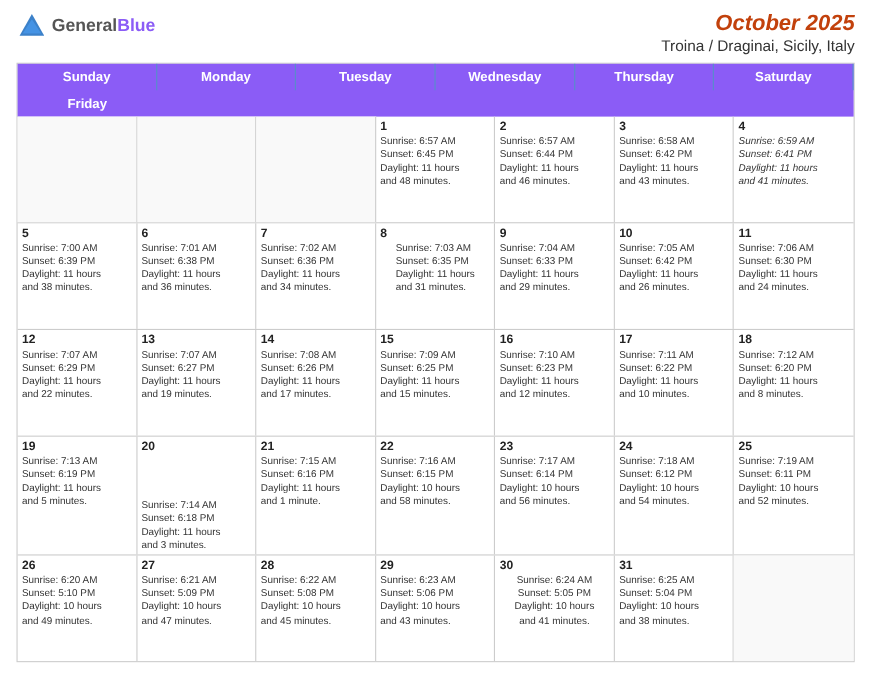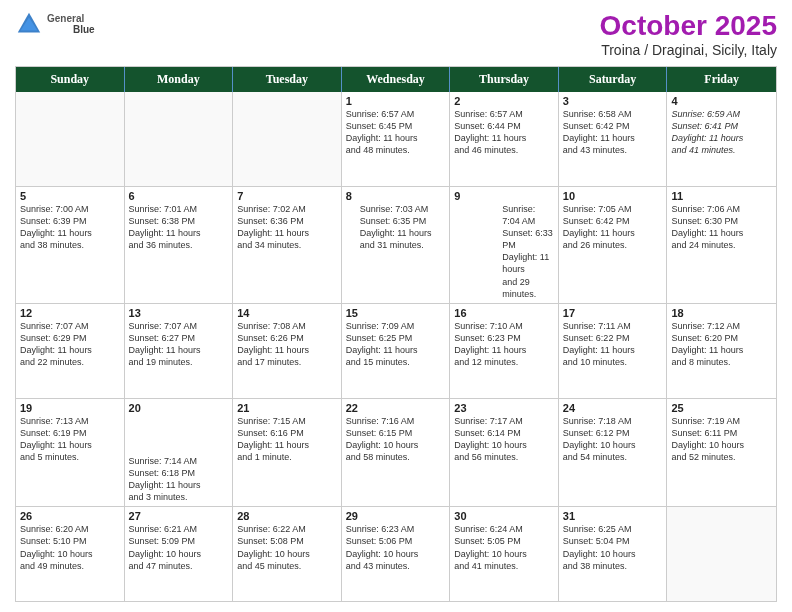--- a/index.html
+++ b/index.html
@@ -23,56 +23,56 @@
       align-items: flex-start;
       margin-bottom: 8px;
     }
     .logo {
       display: flex;
       align-items: center;
       gap: 4px;
     }
     .logo-text {
       display: flex;
-      flex-direction: column;
-      font-size: 10px;
+      flex-direction: row;
+      font-size: 16px;
       font-weight: bold;
       line-height: 1.1;
       justify-content: space-between;
     }
     .logo-general { color: #555; }
-    .logo-blue { color: #404040; padding-left: 26px; }
+    .logo-blue { color: #8b5cf6; }
     .logo-icon {
       width: 28px;
       height: 28px;
     }
     .title-block {
       text-align: right;
     }
     .title-block h1 {
-      font-size: 28px;
+      font-size: 20px;
       font-weight: bold;
-      color: #a21caf;
+      color: #c2410c;
+      font-style: italic;
     }
     .title-block h2 {
       font-size: 14px;
       font-weight: normal;
       color: #333;
     }
     .calendar {
       flex: 1;
       border: 1px solid #ccc;
       display: flex;
       flex-direction: column;
     }
     .cal-header-row {
       display: grid;
-      grid-template-columns: repeat(7, 1fr);
-      background: #14532d;
-      font-family: Liberation Serif, serif;
+      grid-template-columns: repeat(6, 1fr);
+      background: #8b5cf6;
     }
     .cal-header-cell {
       color: #fff;
       font-size: 12px;
       font-weight: bold;
       text-align: center;
       padding: 5px 2px;
       border-right: 1px solid #5590c8;
     }
     .cal-header-cell:last-child { border-right: none; }
@@ -199,21 +199,21 @@
           </div>
           <div class="cal-cell">
             <div class="day-number">8</div>
             <div class="cell-text" style="white-space: pre-line; margin-left: 14px;">Sunrise: 7:03 AM
 Sunset: 6:35 PM
 Daylight: 11 hours
 and 31 minutes.</div>
           </div>
           <div class="cal-cell">
             <div class="day-number">9</div>
-            <div class="cell-text" style="white-space: pre-line; margin-left: 48px;">Sunrise: 7:04 AM
+            <div class="cell-text" style="white-space: pre-line;">Sunrise: 7:04 AM
 Sunset: 6:33 PM
 Daylight: 11 hours
 and 29 minutes.</div>
           </div>
           <div class="cal-cell">
             <div class="day-number">10</div>
             <div class="cell-text" style="white-space: pre-line;">Sunrise: 7:05 AM
 Sunset: 6:42 PM
 Daylight: 11 hours
 and 26 minutes.</div>
@@ -352,21 +352,21 @@
           </div>
           <div class="cal-cell">
             <div class="day-number">29</div>
             <div class="cell-text" style="white-space: pre-line;">Sunrise: 6:23 AM
 Sunset: 5:06 PM
 Daylight: 10 hours
 and 43 minutes.</div>
           </div>
           <div class="cal-cell">
             <div class="day-number">30</div>
-            <div class="cell-text" style="white-space: pre-line;">Sunrise: 6:24 AM
+            <div class="cell-text" style="white-space: pre-line; text-align: center;">Sunrise: 6:24 AM
 Sunset: 5:05 PM
 Daylight: 10 hours
 and 41 minutes.</div>
           </div>
           <div class="cal-cell">
             <div class="day-number">31</div>
             <div class="cell-text" style="white-space: pre-line;">Sunrise: 6:25 AM
 Sunset: 5:04 PM
 Daylight: 10 hours
 and 38 minutes.</div>

